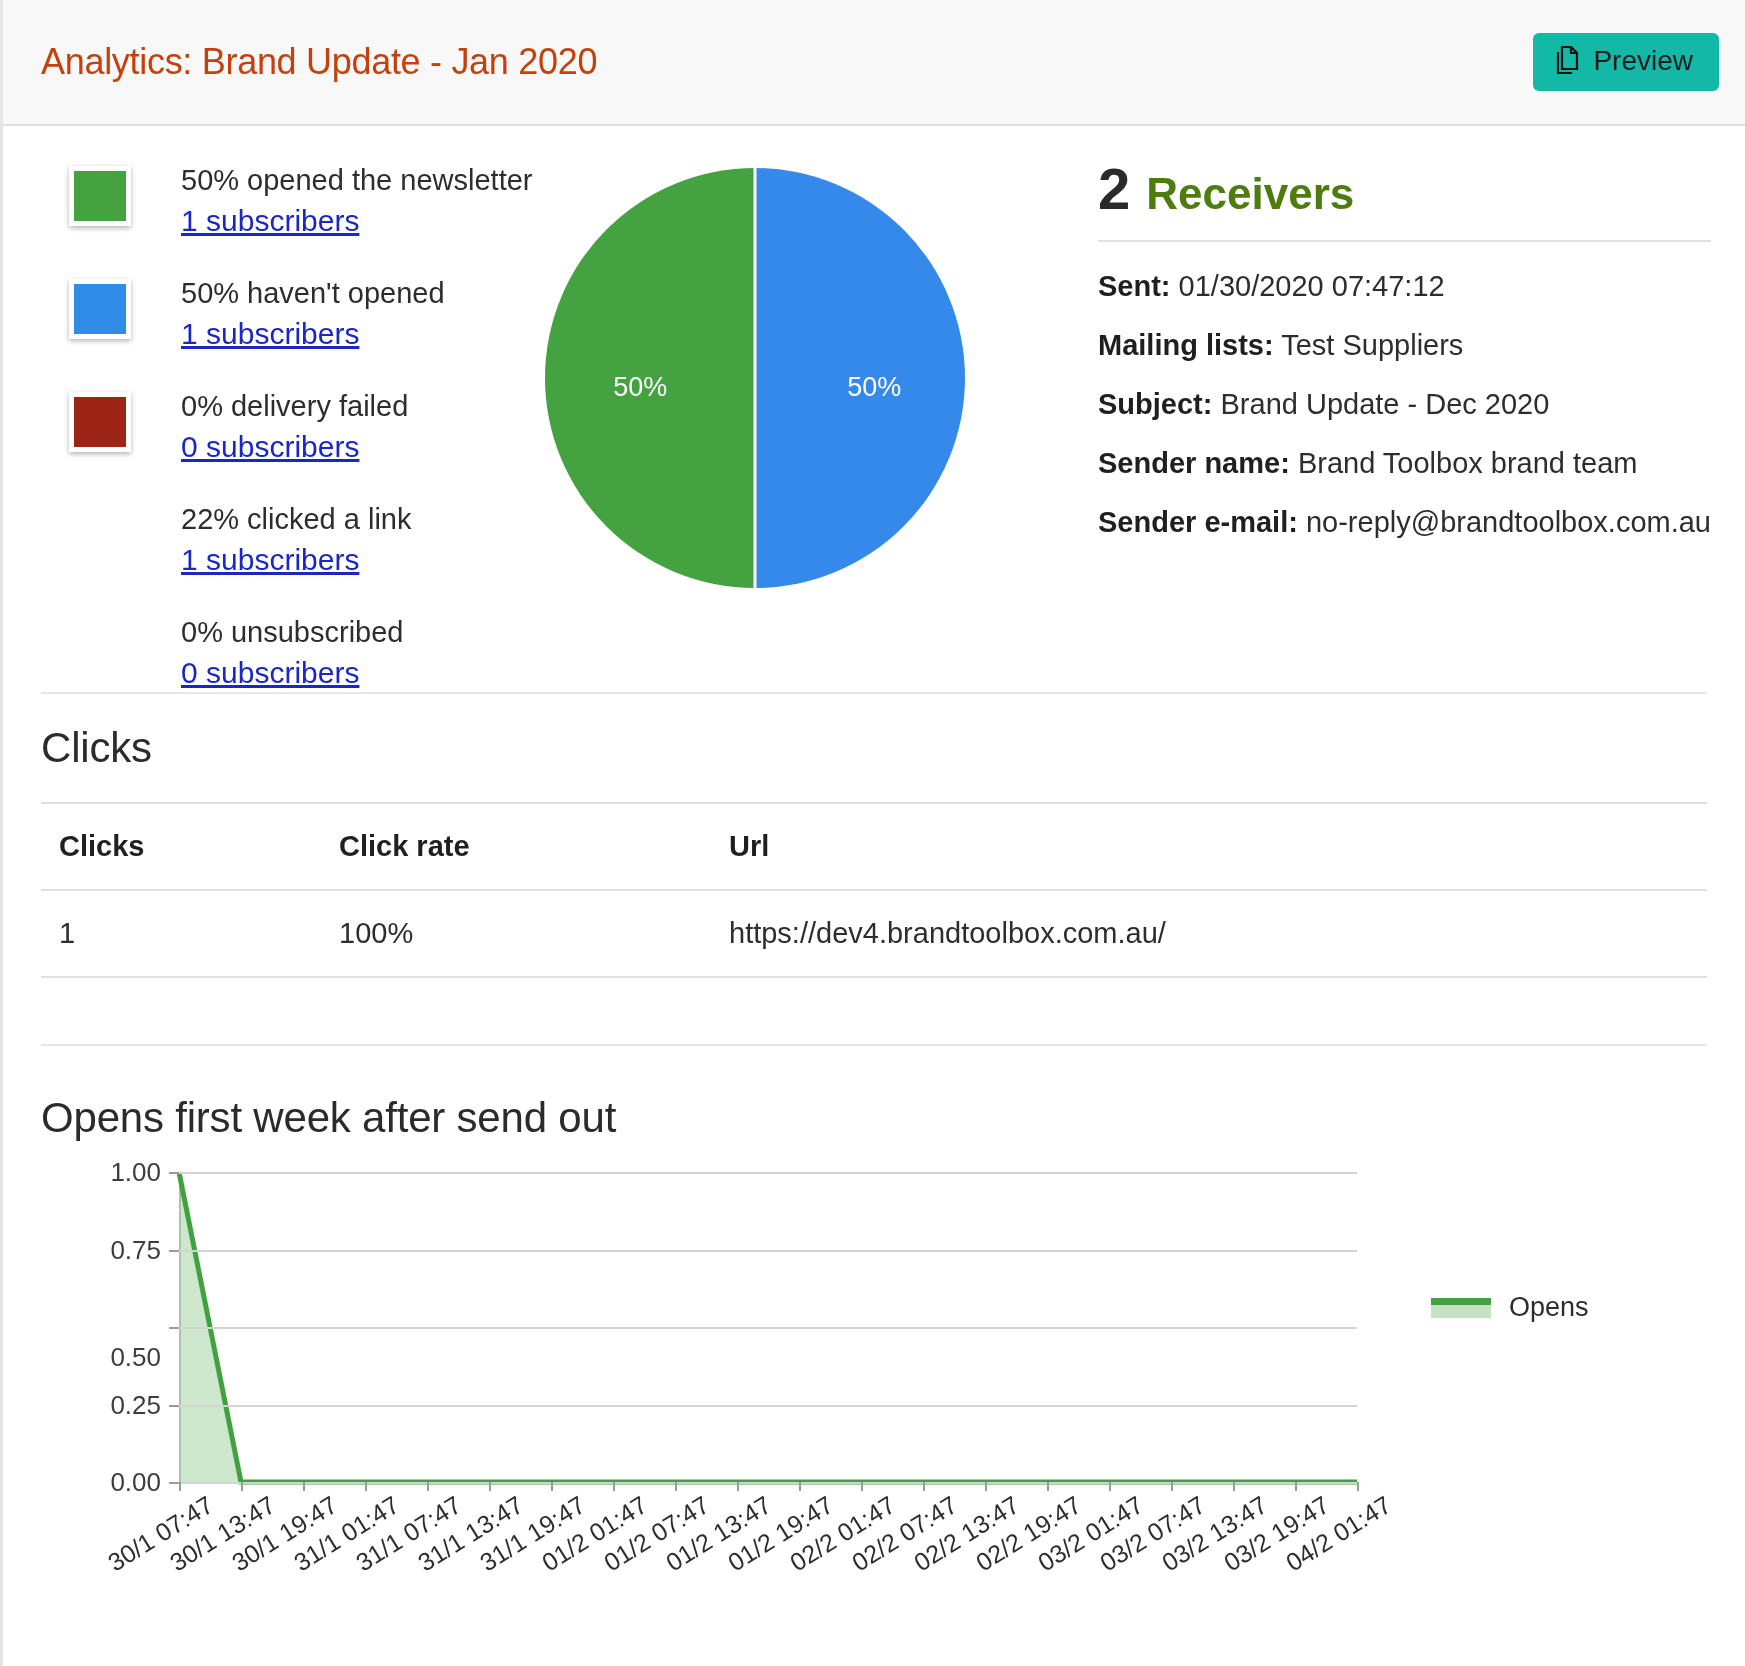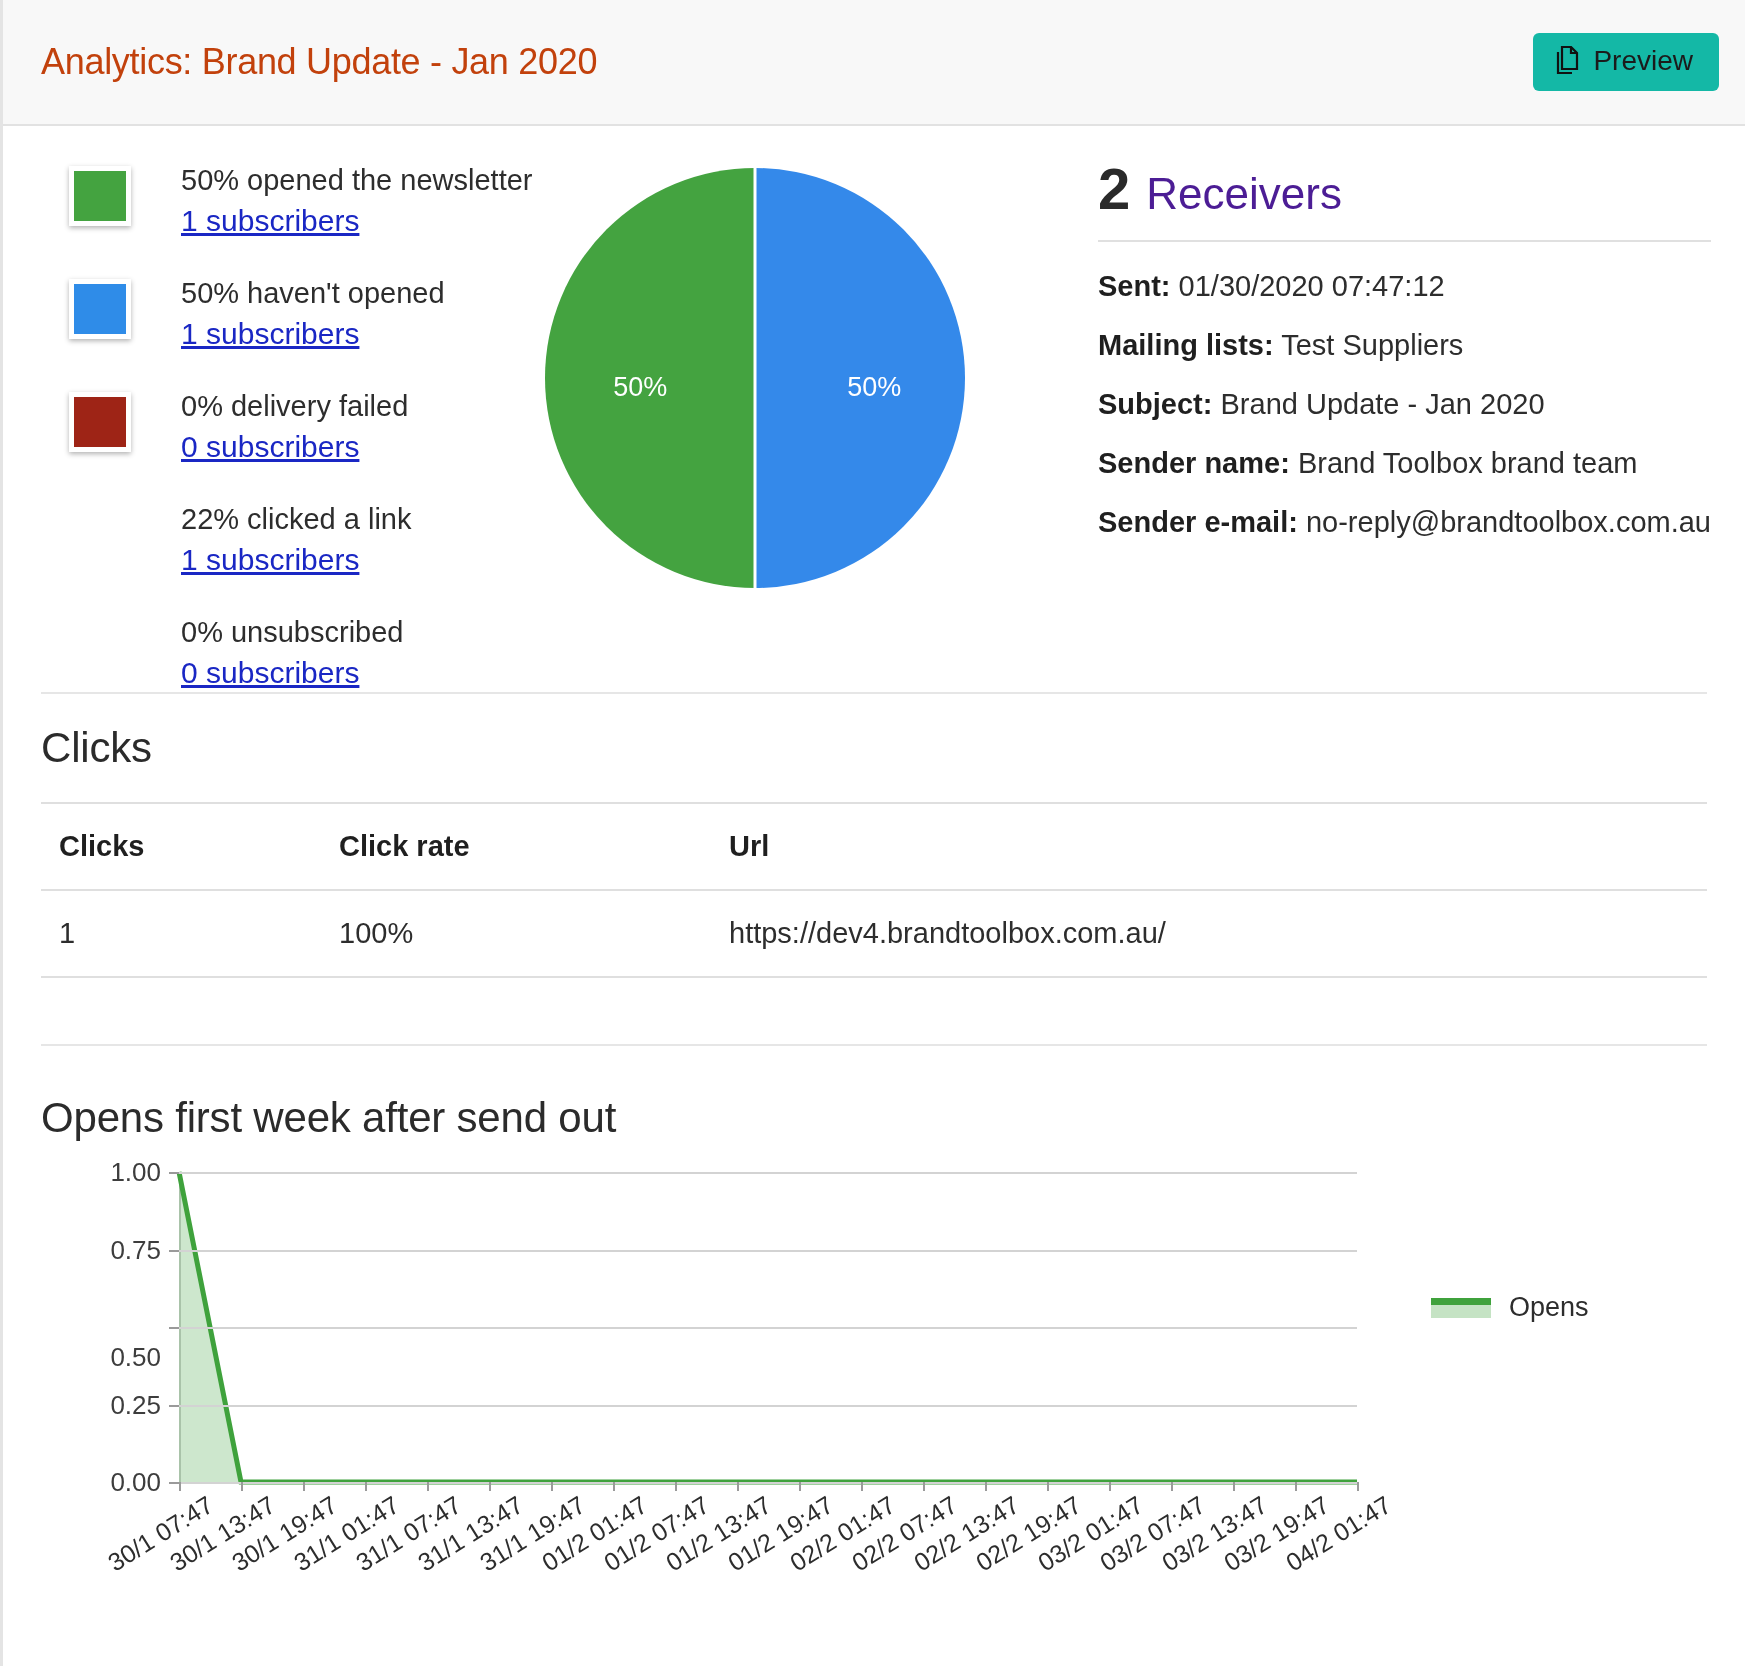--- a/index.html
+++ b/index.html
@@ -127,21 +127,21 @@
     padding-right: 34px;
     padding-top: 6px;
   }
   .receivers-head {
     display: flex;
     align-items: baseline;
     gap: 16px;
     padding-bottom: 22px;
   }
   .receivers-num { font-size: 58px; font-weight: bold; color: #2a2a2a; line-height: 1; }
-  .receivers-word { font-size: 44px; font-weight: 400; color: #4c1d95; line-height: 1; }
+  .receivers-word { font-size: 44px; font-weight: 700; color: #4d7c0f; line-height: 1; }
   .hr { height: 2px; background: #e0e0e0; margin-bottom: 28px; }
   .info-line {
     font-size: 29px;
     color: #2d2d2d;
     margin-bottom: 26px;
     white-space: nowrap;
   }
   .info-line b { font-weight: bold; color: #1f1f1f; }
 
   .section-divider {
@@ -320,21 +320,21 @@
       <div class="info-line">
         <b>Sent:</b>
         <span>01/30/2020 07:47:12</span>
       </div>
       <div class="info-line">
         <b>Mailing lists:</b>
         <span>Test Suppliers</span>
       </div>
       <div class="info-line">
         <b>Subject:</b>
-        <span>Brand Update - Jan 2020</span>
+        <span>Brand Update - Dec 2020</span>
       </div>
       <div class="info-line">
         <b>Sender name:</b>
         <span>Brand Toolbox brand team</span>
       </div>
       <div class="info-line">
         <b>Sender e-mail:</b>
         <span>no-reply@brandtoolbox.com.au</span>
       </div>
     </div>

